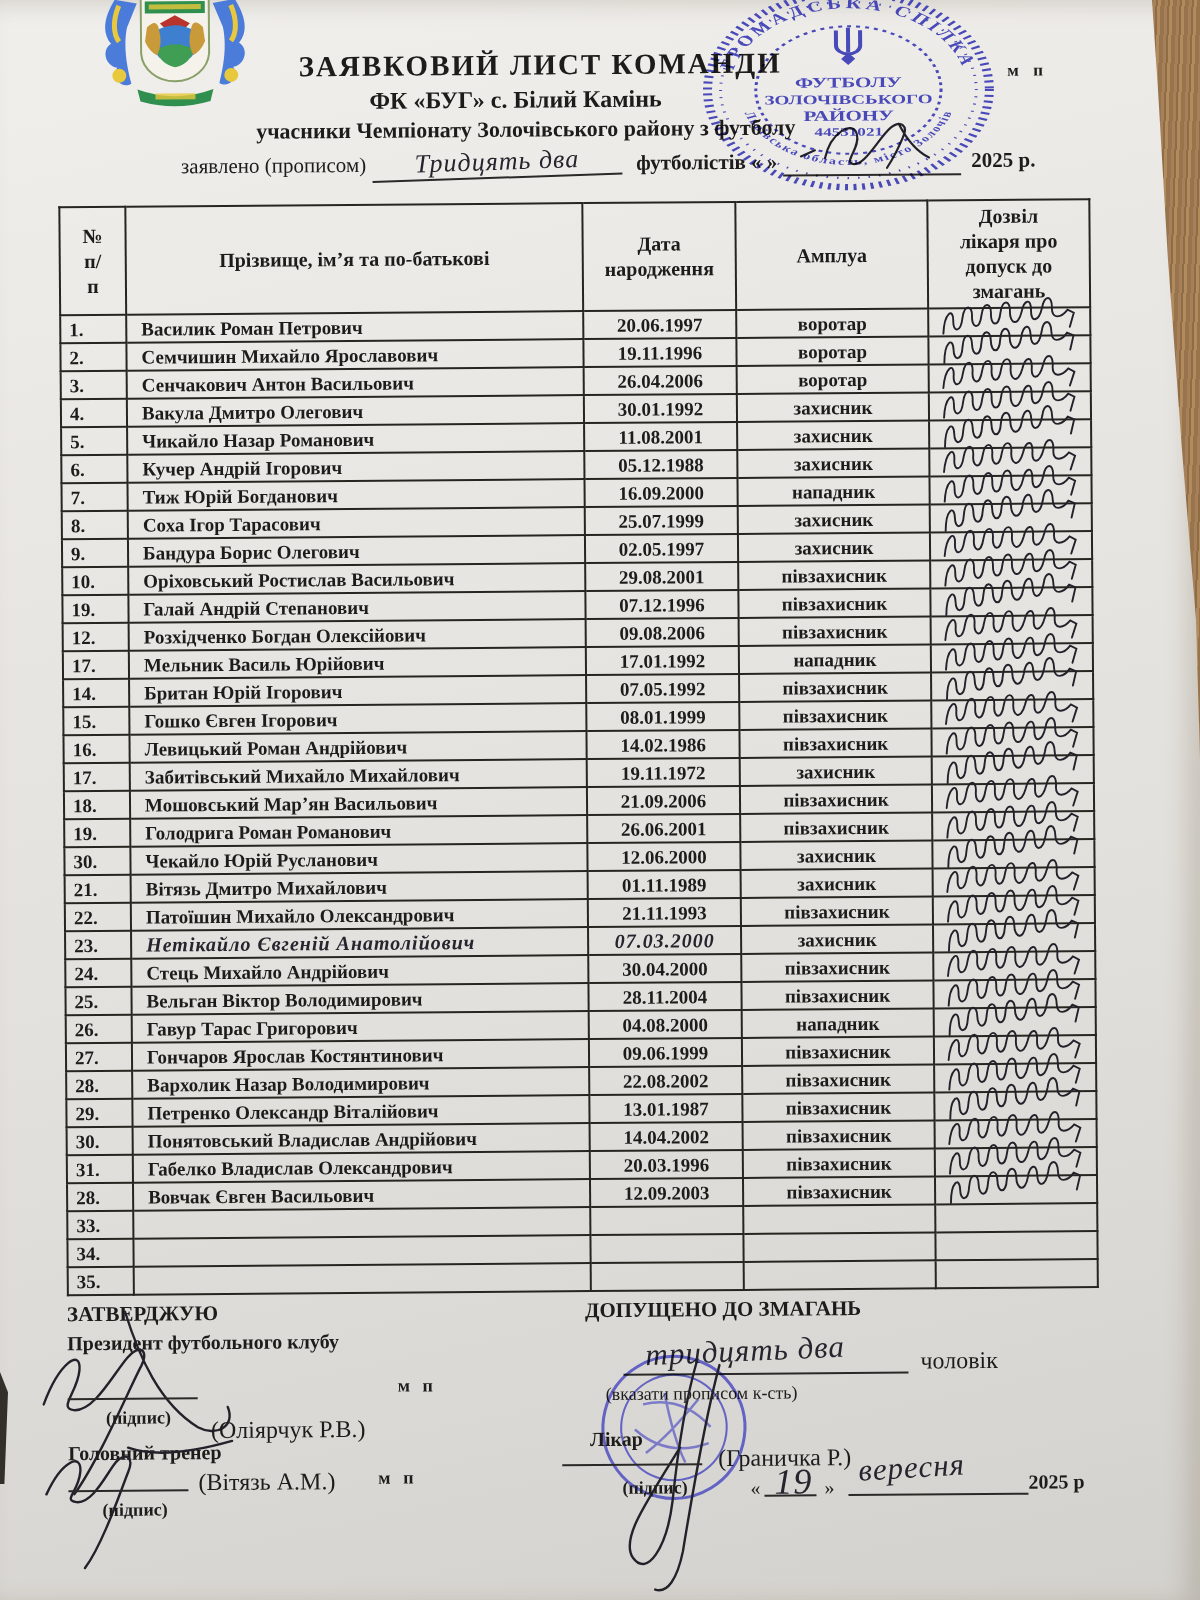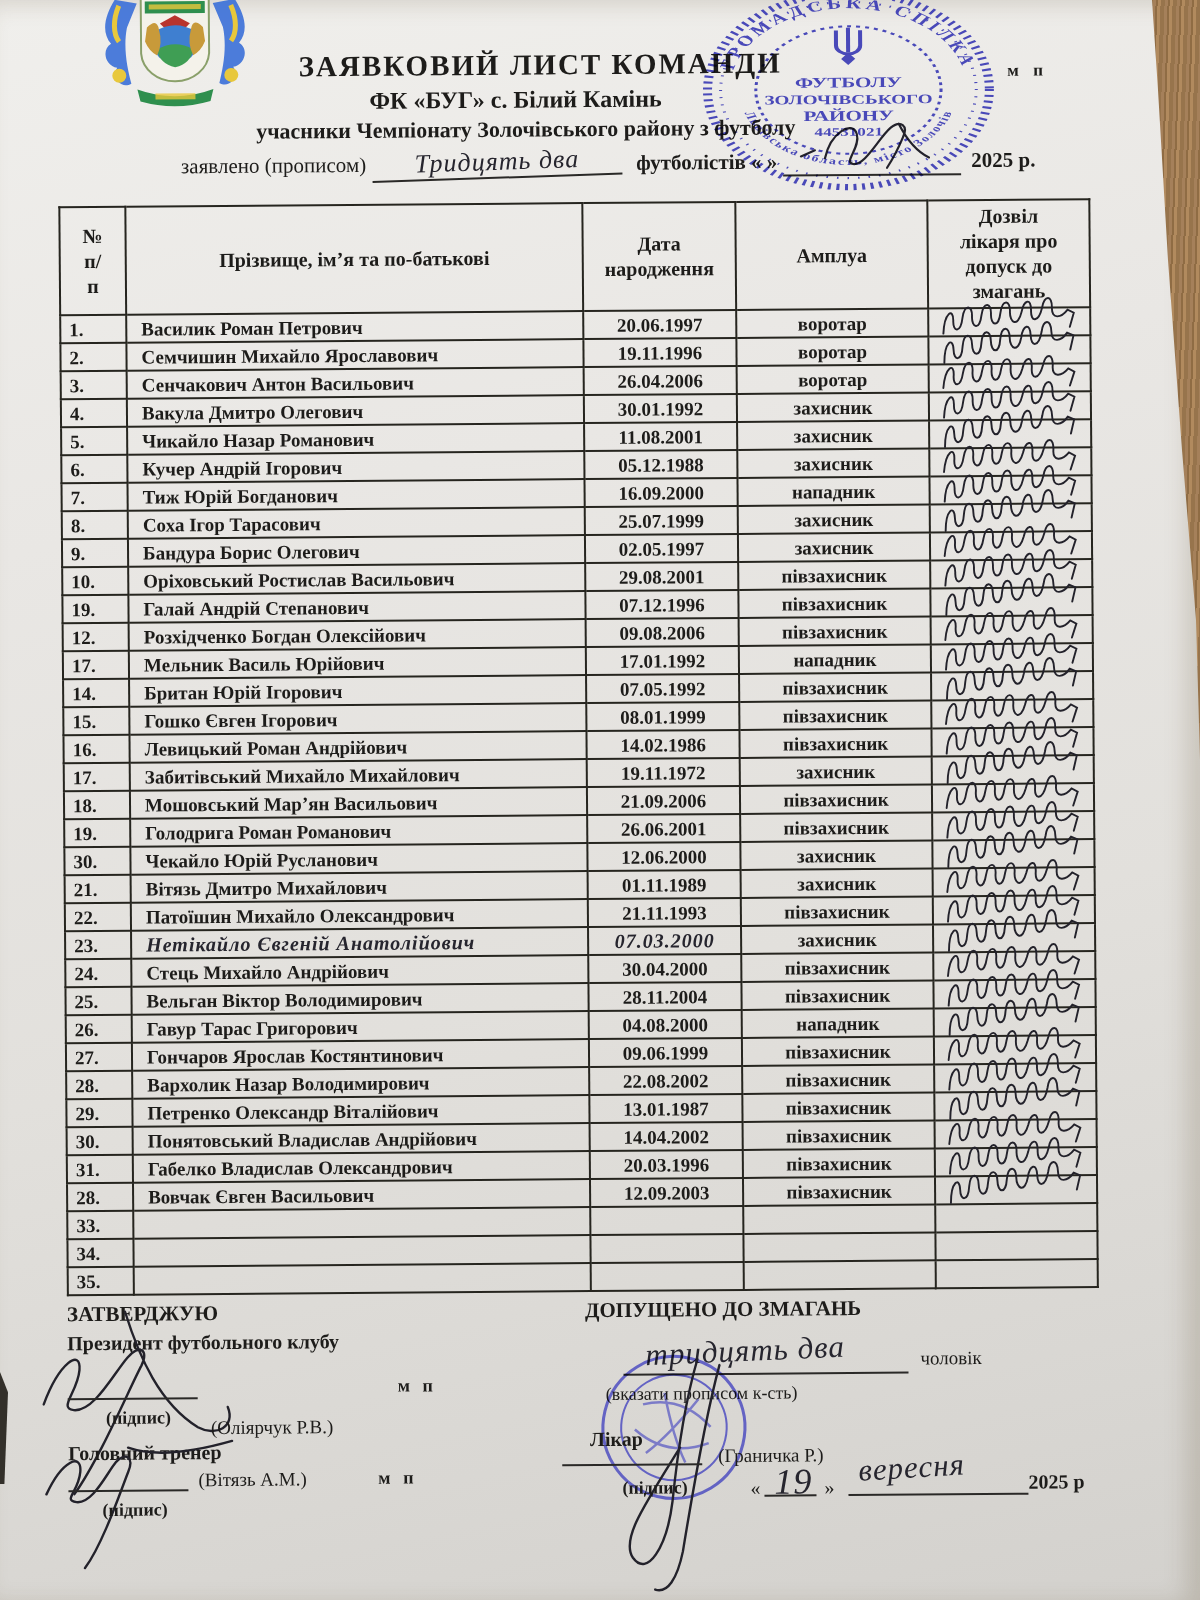--- a/index.html
+++ b/index.html
@@ -49,21 +49,21 @@
   .s1{transform:rotate(-10deg) translateY(2px);}
   .s2{transform:rotate(-5deg) translateY(-2px);}
 
   
   #stamp-top{position:absolute;left:702px;top:-12px;width:302px;height:208px;mix-blend-mode:multiply;opacity:.92;}
   #stamp-doctor{position:absolute;left:592px;top:1352px;width:152px;height:152px;mix-blend-mode:multiply;opacity:.8;transform:rotate(14deg);}
 
   
   .abs{position:absolute;white-space:nowrap;}
   .b{font-weight:bold;}
-  .f21{font-size:21px;} .f20{font-size:20px;} .f19{font-size:19px;} .f18{font-size:18px;}
+  .f21{font-size:21px;} .f20{font-size:20px;} .f19{font-size:24px;} .f18{font-size:18px;}
   .line{border-bottom:2px solid #2a2927;display:inline-block;height:0;vertical-align:baseline;}
   .hw-big{font-style:italic;font-size:31px;color:#26252e;}
   svg.sigline{overflow:visible;}
 </style>
 </head>
 <body>
 
 <div id="paper"></div>
 <div id="edge-sliver"></div>
 

